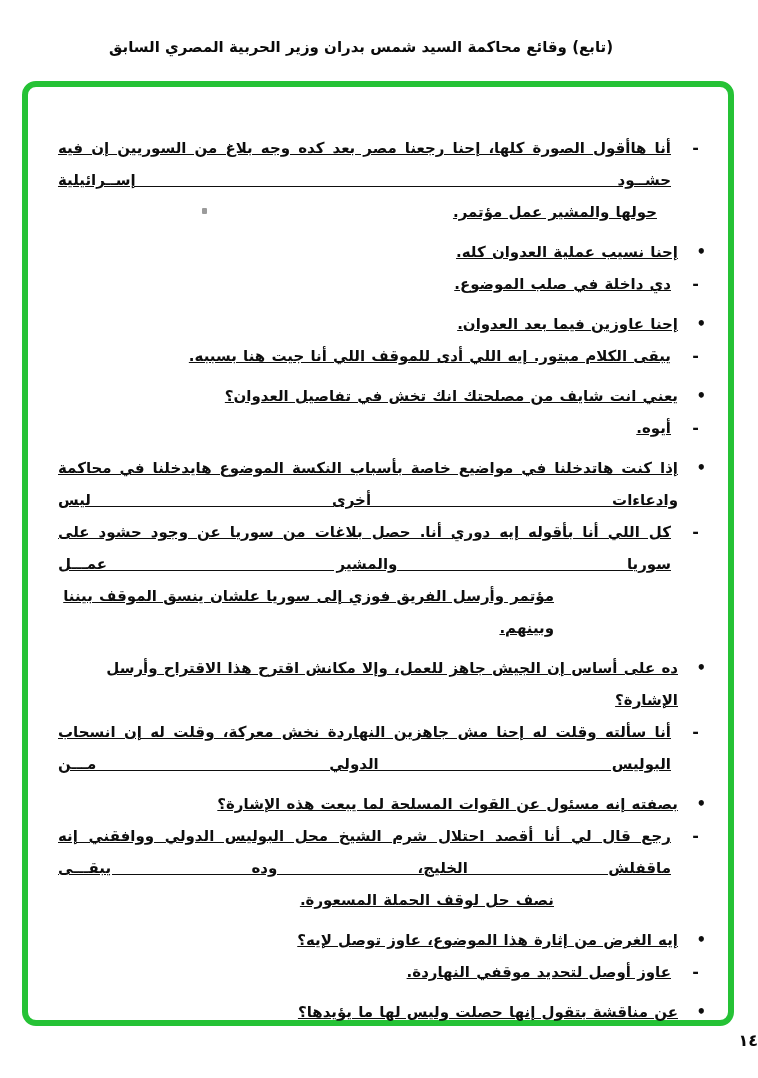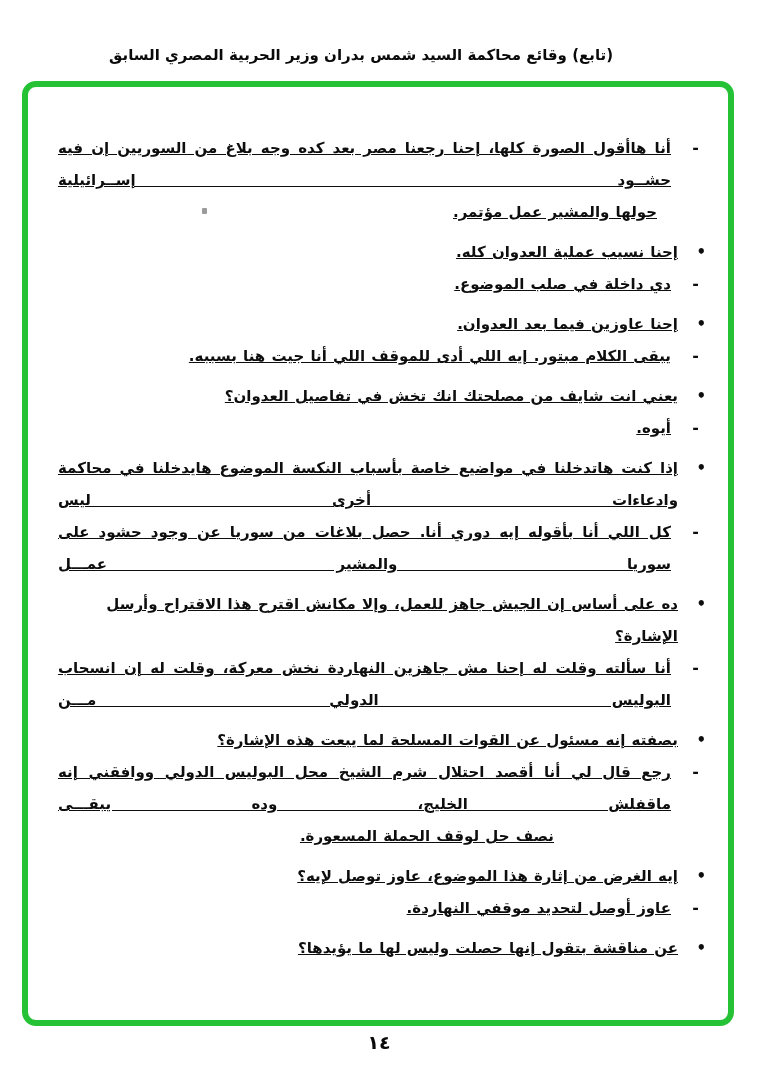--- a/index.html
+++ b/index.html
@@ -18,21 +18,20 @@
   .header {
     position: absolute;
     top: 38px;
     left: 0;
     width: 722px;
     text-align: center;
     direction: rtl;
     font-size: 15px;
     font-weight: bold;
     color: #0a0a0a;
-    margin-top: 8px;
   }
   .frame {
     position: absolute;
     left: 22px;
     top: 81px;
     width: 700px;
     height: 933px;
     border: 6px solid #25c235;
     border-radius: 14px;
     background: #ffffff;
@@ -82,22 +81,22 @@
   .line.stmt { padding-right: 13px; }
   
   .line.cont.q    { padding-right: 36px; }
   .line.cont.stmt { padding-right: 57px; align-items: flex-end; }
   .line.cont.a    { padding-right: 160px; }
   .page-number {
     position: absolute;
     top: 1031px;
     left: 0;
     width: 758px;
-    text-align: center;
-    font-size: 19px;
+    text-align: right;
+    font-size: 16px;
     font-weight: bold;
     letter-spacing: 7px;
     color: #0a0a0a;
   }
   .stray-mark {
     position: absolute;
     left: 202px;
     top: 208px;
     width: 5px;
     height: 6px;
@@ -157,20 +156,23 @@
     </div>
     <div class="group">
       <div class="line q fill">
         <span class="marker">•</span>
         <span class="txt">إذا كنت هاتدخلنا في مواضيع خاصة بأسباب النكسة الموضوع هايدخلنا في محاكمة وادعاءات أخرى ليس</span>
       </div>
       <div class="line a fill">
         <span class="marker">-</span>
         <span class="txt">كل اللي أنا بأقوله إيه دوري أنا. حصل بلاغات من سوريا عن وجود حشود على سوريا والمشير عمـــل</span>
       </div>
+      <div class="line a cont">
+        <span class="txt">مؤتمر وأرسل الفريق فوزي إلى سوريا علشان ينسق الموقف بيننا وبينهم.</span>
+      </div>
     </div>
     <div class="group">
       <div class="line q">
         <span class="marker">•</span>
         <span class="txt">ده على أساس إن الجيش جاهز للعمل، وإلا مكانش اقترح هذا الاقتراح وأرسل الإشارة؟</span>
       </div>
       <div class="line a fill">
         <span class="marker">-</span>
         <span class="txt">أنا سألته وقلت له إحنا مش جاهزين النهاردة نخش معركة، وقلت له إن انسحاب البوليس الدولي مـــن</span>
       </div>

